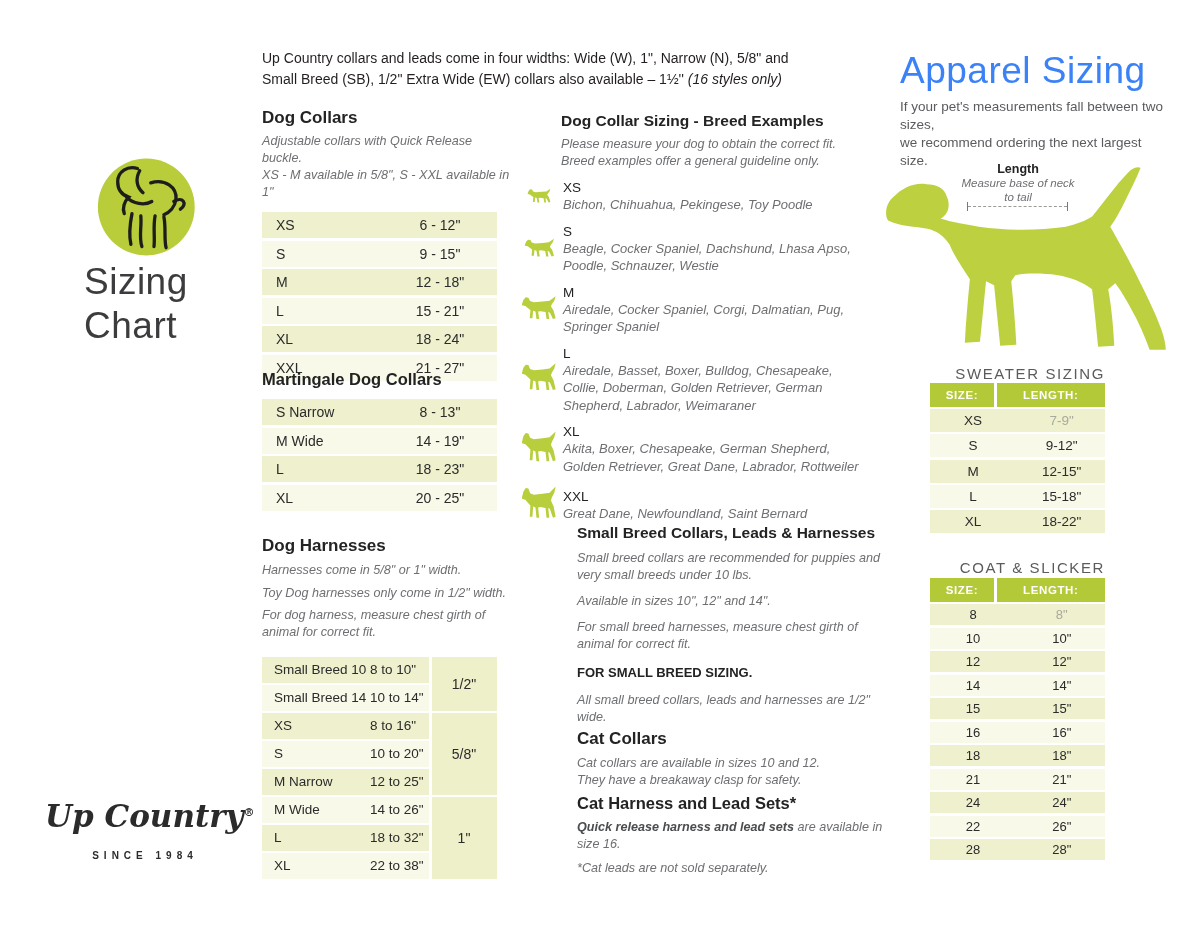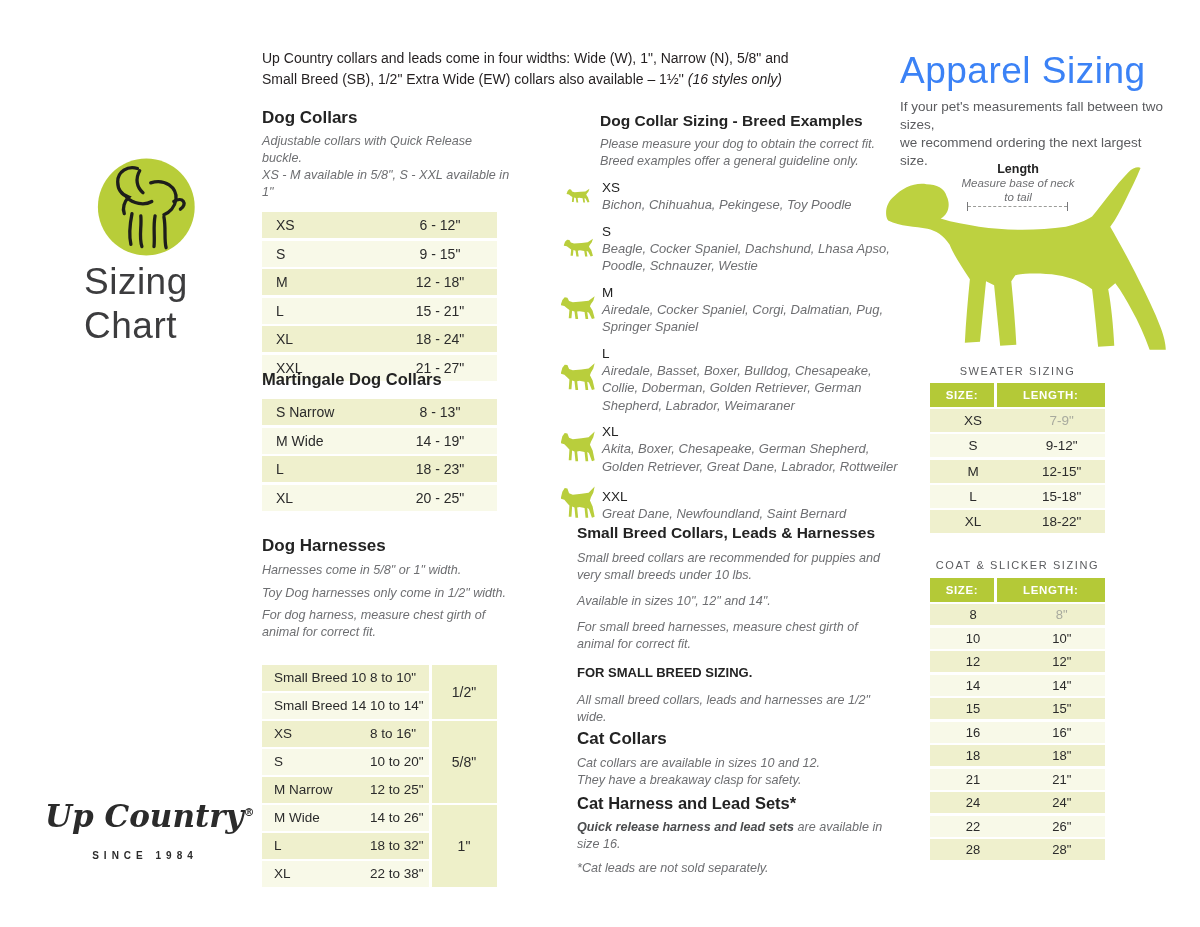--- a/index.html
+++ b/index.html
@@ -36,21 +36,21 @@
   .mini .cval { font-size: 13.5px; }
   .coat .trow { height: 21.3px; }
   .coat .csize, .coat .cval { font-size: 13px; }
   .thead { display: flex; height: 24px; margin-bottom: 2.2px; }
   .hcell {
     background: #b4c937; color: #ffffff; font-weight: bold; font-size: 11.5px; letter-spacing: 0.6px;
     display: flex; align-items: center; justify-content: center;
   }
   .hcell.s1 { width: 64px; margin-right: 2.5px; }
   .hcell.s2 { flex: 1; }
-  .tbl-label { font-size: 11px; letter-spacing: 1.6px; color: #5a5b5e; text-align: center; width: 175px; }
+  .tbl-label { font-size: 15px; letter-spacing: 1.6px; color: #5a5b5e; text-align: right; width: 175px; }
 
   
   #harness-table {
     display: grid; grid-template-columns: 167px 65px;
     column-gap: 2.5px; row-gap: 2.5px; grid-auto-rows: 25.5px; width: 235px;
   }
   .hrow { position: relative; display: flex; align-items: center; padding-left: 12px; font-size: 13.5px; grid-column: 1; }
   .hrange { position: absolute; left: 108px; }
   .wcell { background: #eef0c9; display: flex; align-items: center; justify-content: center; font-size: 14px; }
 
@@ -176,21 +176,21 @@
       </div>
   </div>
 
   <div class="abs" style="left:262px; top:536px; width:250px;">
     <div class="h-sec">Dog Harnesses</div>
     <div id="harness-notes" style="margin-top:6px;">
         <div class="gray-it note">Harnesses come in 5/8" or 1" width.</div>
         <div class="gray-it note">Toy Dog harnesses only come in 1/2" width.</div>
         <div class="gray-it note">For dog harness, measure chest girth of animal for correct fit.</div>
       </div>
-    <div id="harness-table" style="margin-top:24px;">
+    <div id="harness-table" style="margin-top:16px;">
         <div class="hrow dark" style="grid-row: 1;">
           <span class="hsize">Small Breed 10</span>
           <span class="hrange">8 to 10"</span>
         </div>
         <div class="hrow light" style="grid-row: 2;">
           <span class="hsize">Small Breed 14</span>
           <span class="hrange">10 to 14"</span>
         </div>
         <div class="hrow dark" style="grid-row: 3;">
           <span class="hsize">XS</span>
@@ -215,21 +215,21 @@
         <div class="hrow light" style="grid-row: 8;">
           <span class="hsize">XL</span>
           <span class="hrange">22 to 38"</span>
         </div>
         <div class="wcell" style="grid-area: 1 / 2 / span 2;">1/2"</div>
         <div class="wcell" style="grid-area: 3 / 2 / span 3;">5/8"</div>
         <div class="wcell" style="grid-area: 6 / 2 / span 3;">1"</div>
       </div>
   </div>
 
-  <div class="abs" style="left:560px; top:112px; width:350px;">
+  <div class="abs" style="left:521px; top:112px; width:350px;">
     <div class="h-sec-sm" style="margin-left:40px;">Dog Collar Sizing - Breed Examples</div>
     <div class="gray-it" style="margin-left:40px; margin-top:6px;">Please measure your dog to obtain the correct fit.</div>
     <div class="gray-it" style="margin-left:40px;">Breed examples offer a general guideline only.</div>
     <div id="breed-list" style="margin-top:10px;">
         <div class="breed-entry">
           <div class="breed-icon icon-s0">
   <svg viewBox="0 0 110 80" preserveAspectRatio="none" xmlns="http://www.w3.org/2000/svg">
               <path d="M3,24 L7,13 L14,6 L22,7 L27,16 L38,19 L64,17 L85,15 L103,3 L99,15 L92,24 L89,30 L97,42 L103,62 L95,64 L86,47 L81,45 L84,64 L76,64 L73,45 L58,43 L51,44 L54,64 L46,64 L43,44 L36,42 L34,62 L26,62 L28,40 L21,35 L13,29 L3,27 Z"></path>
             </svg>
 </div>

